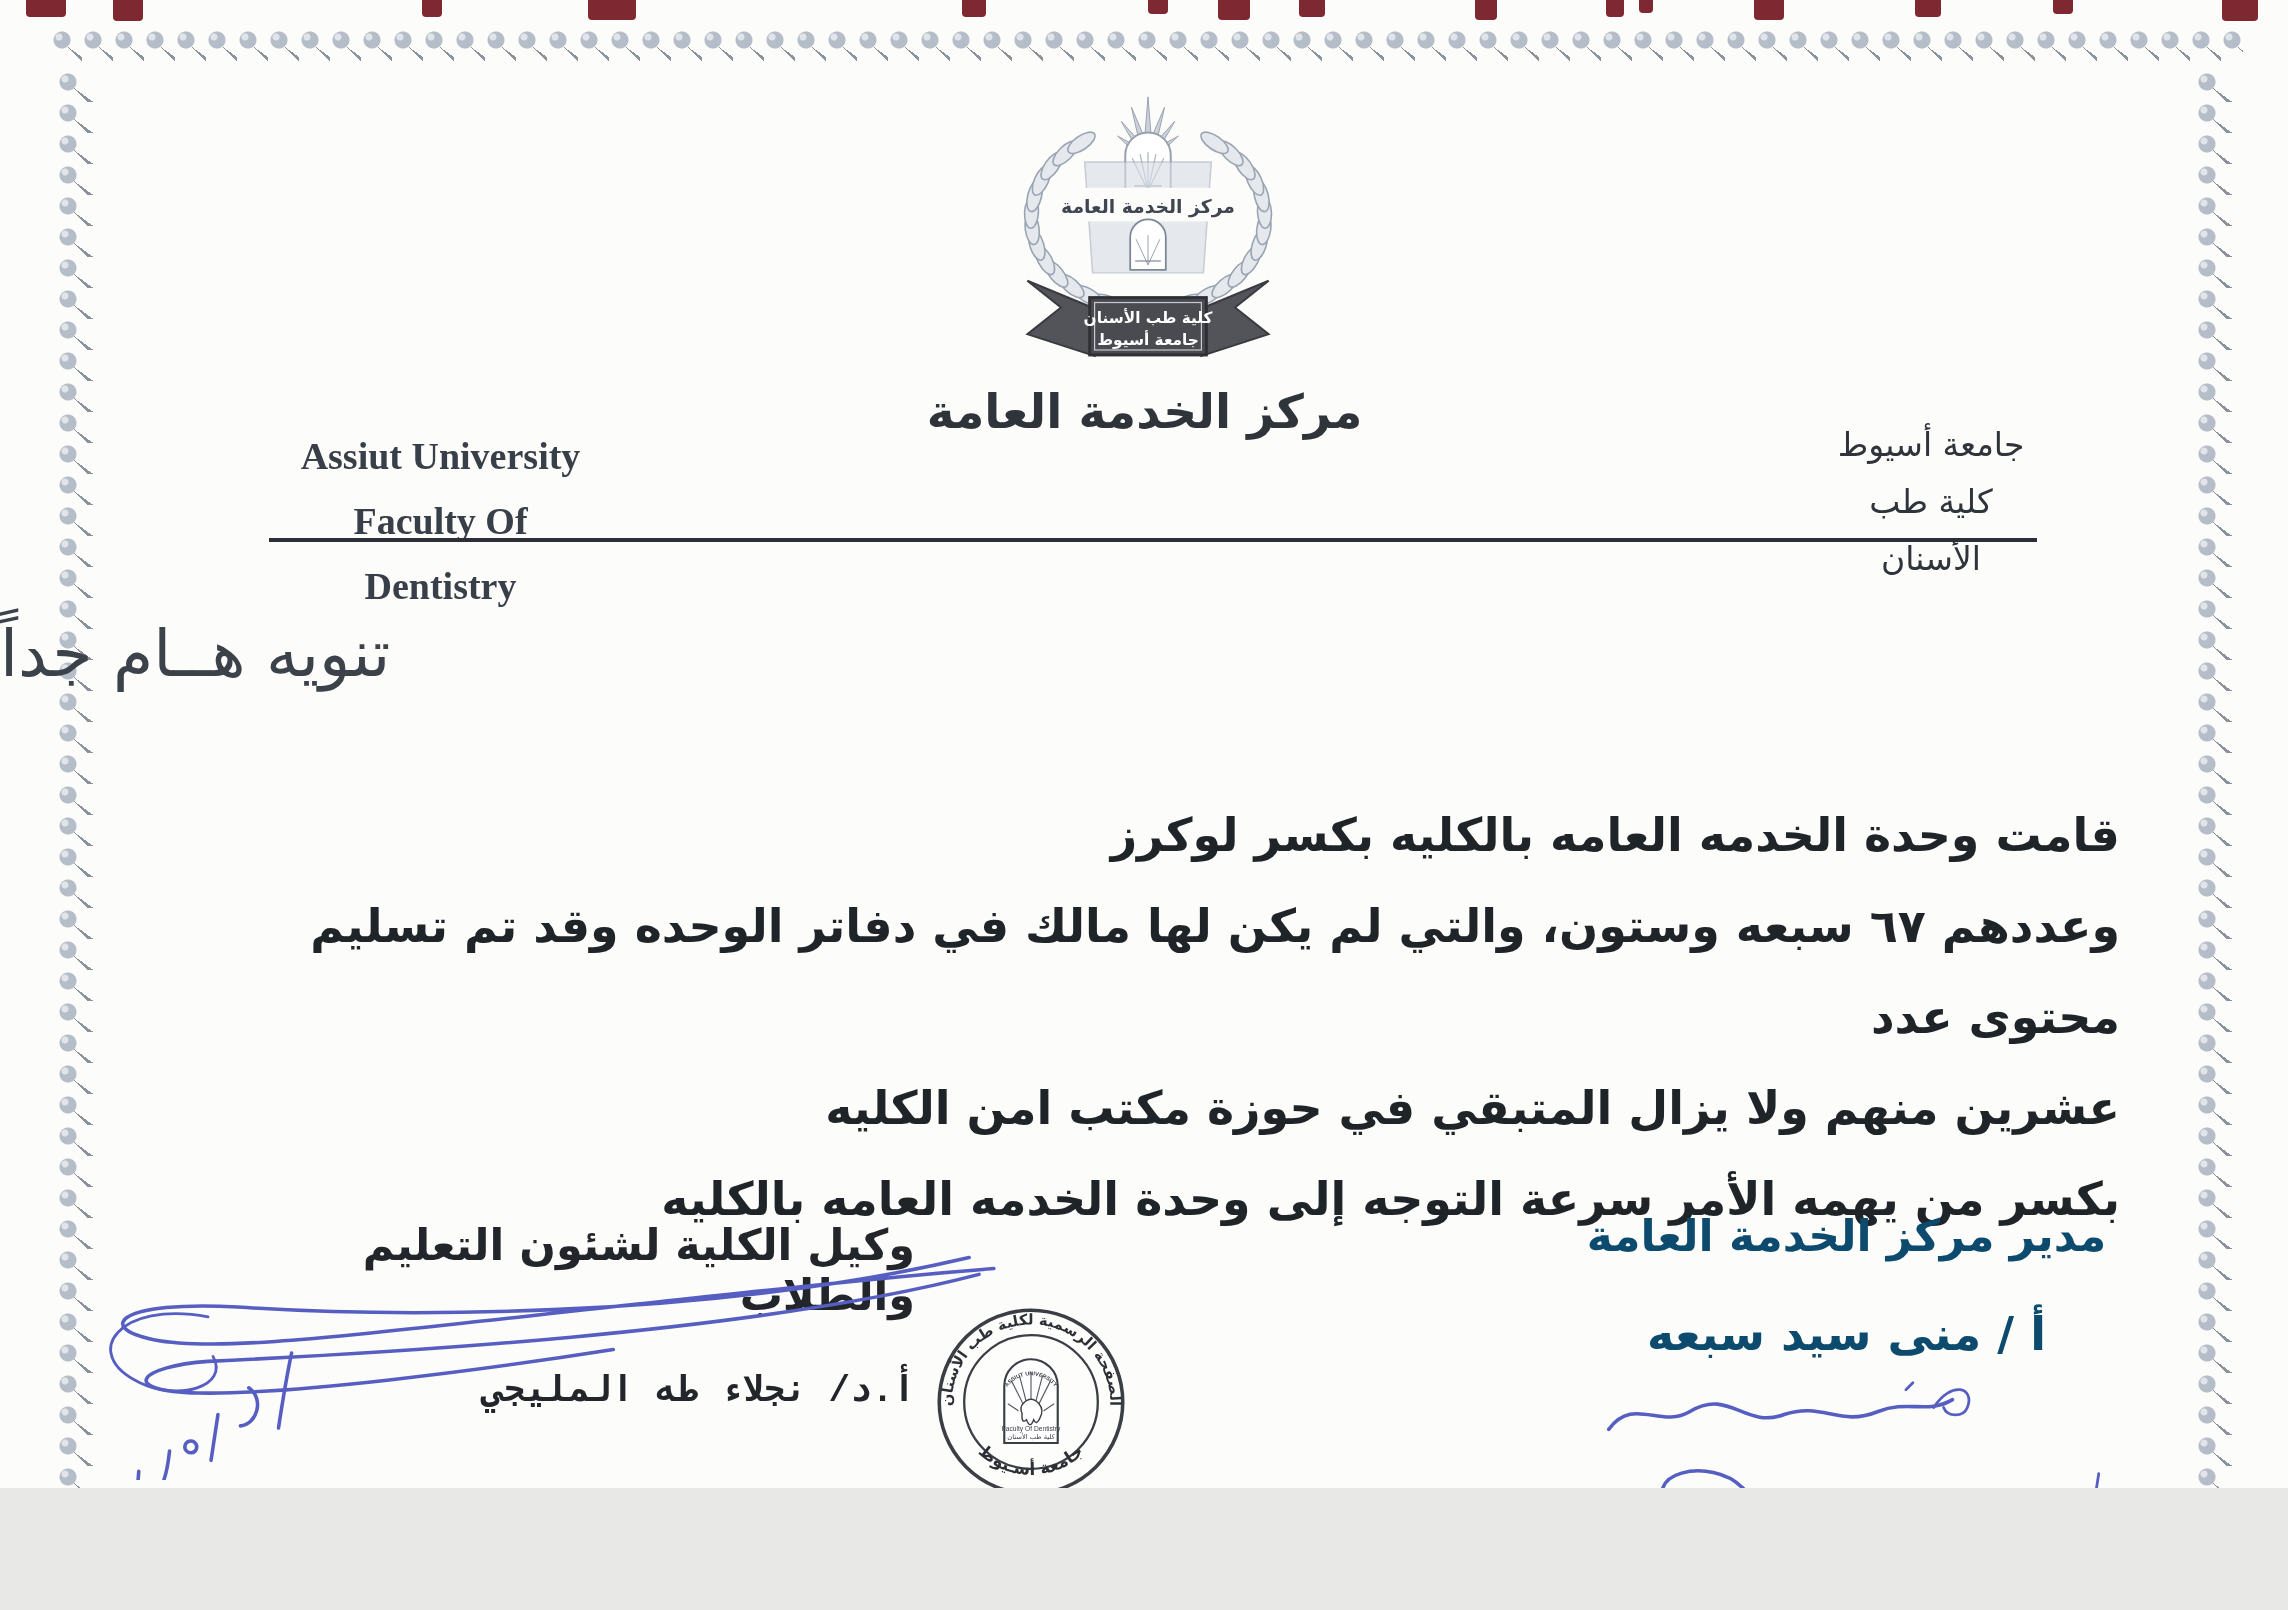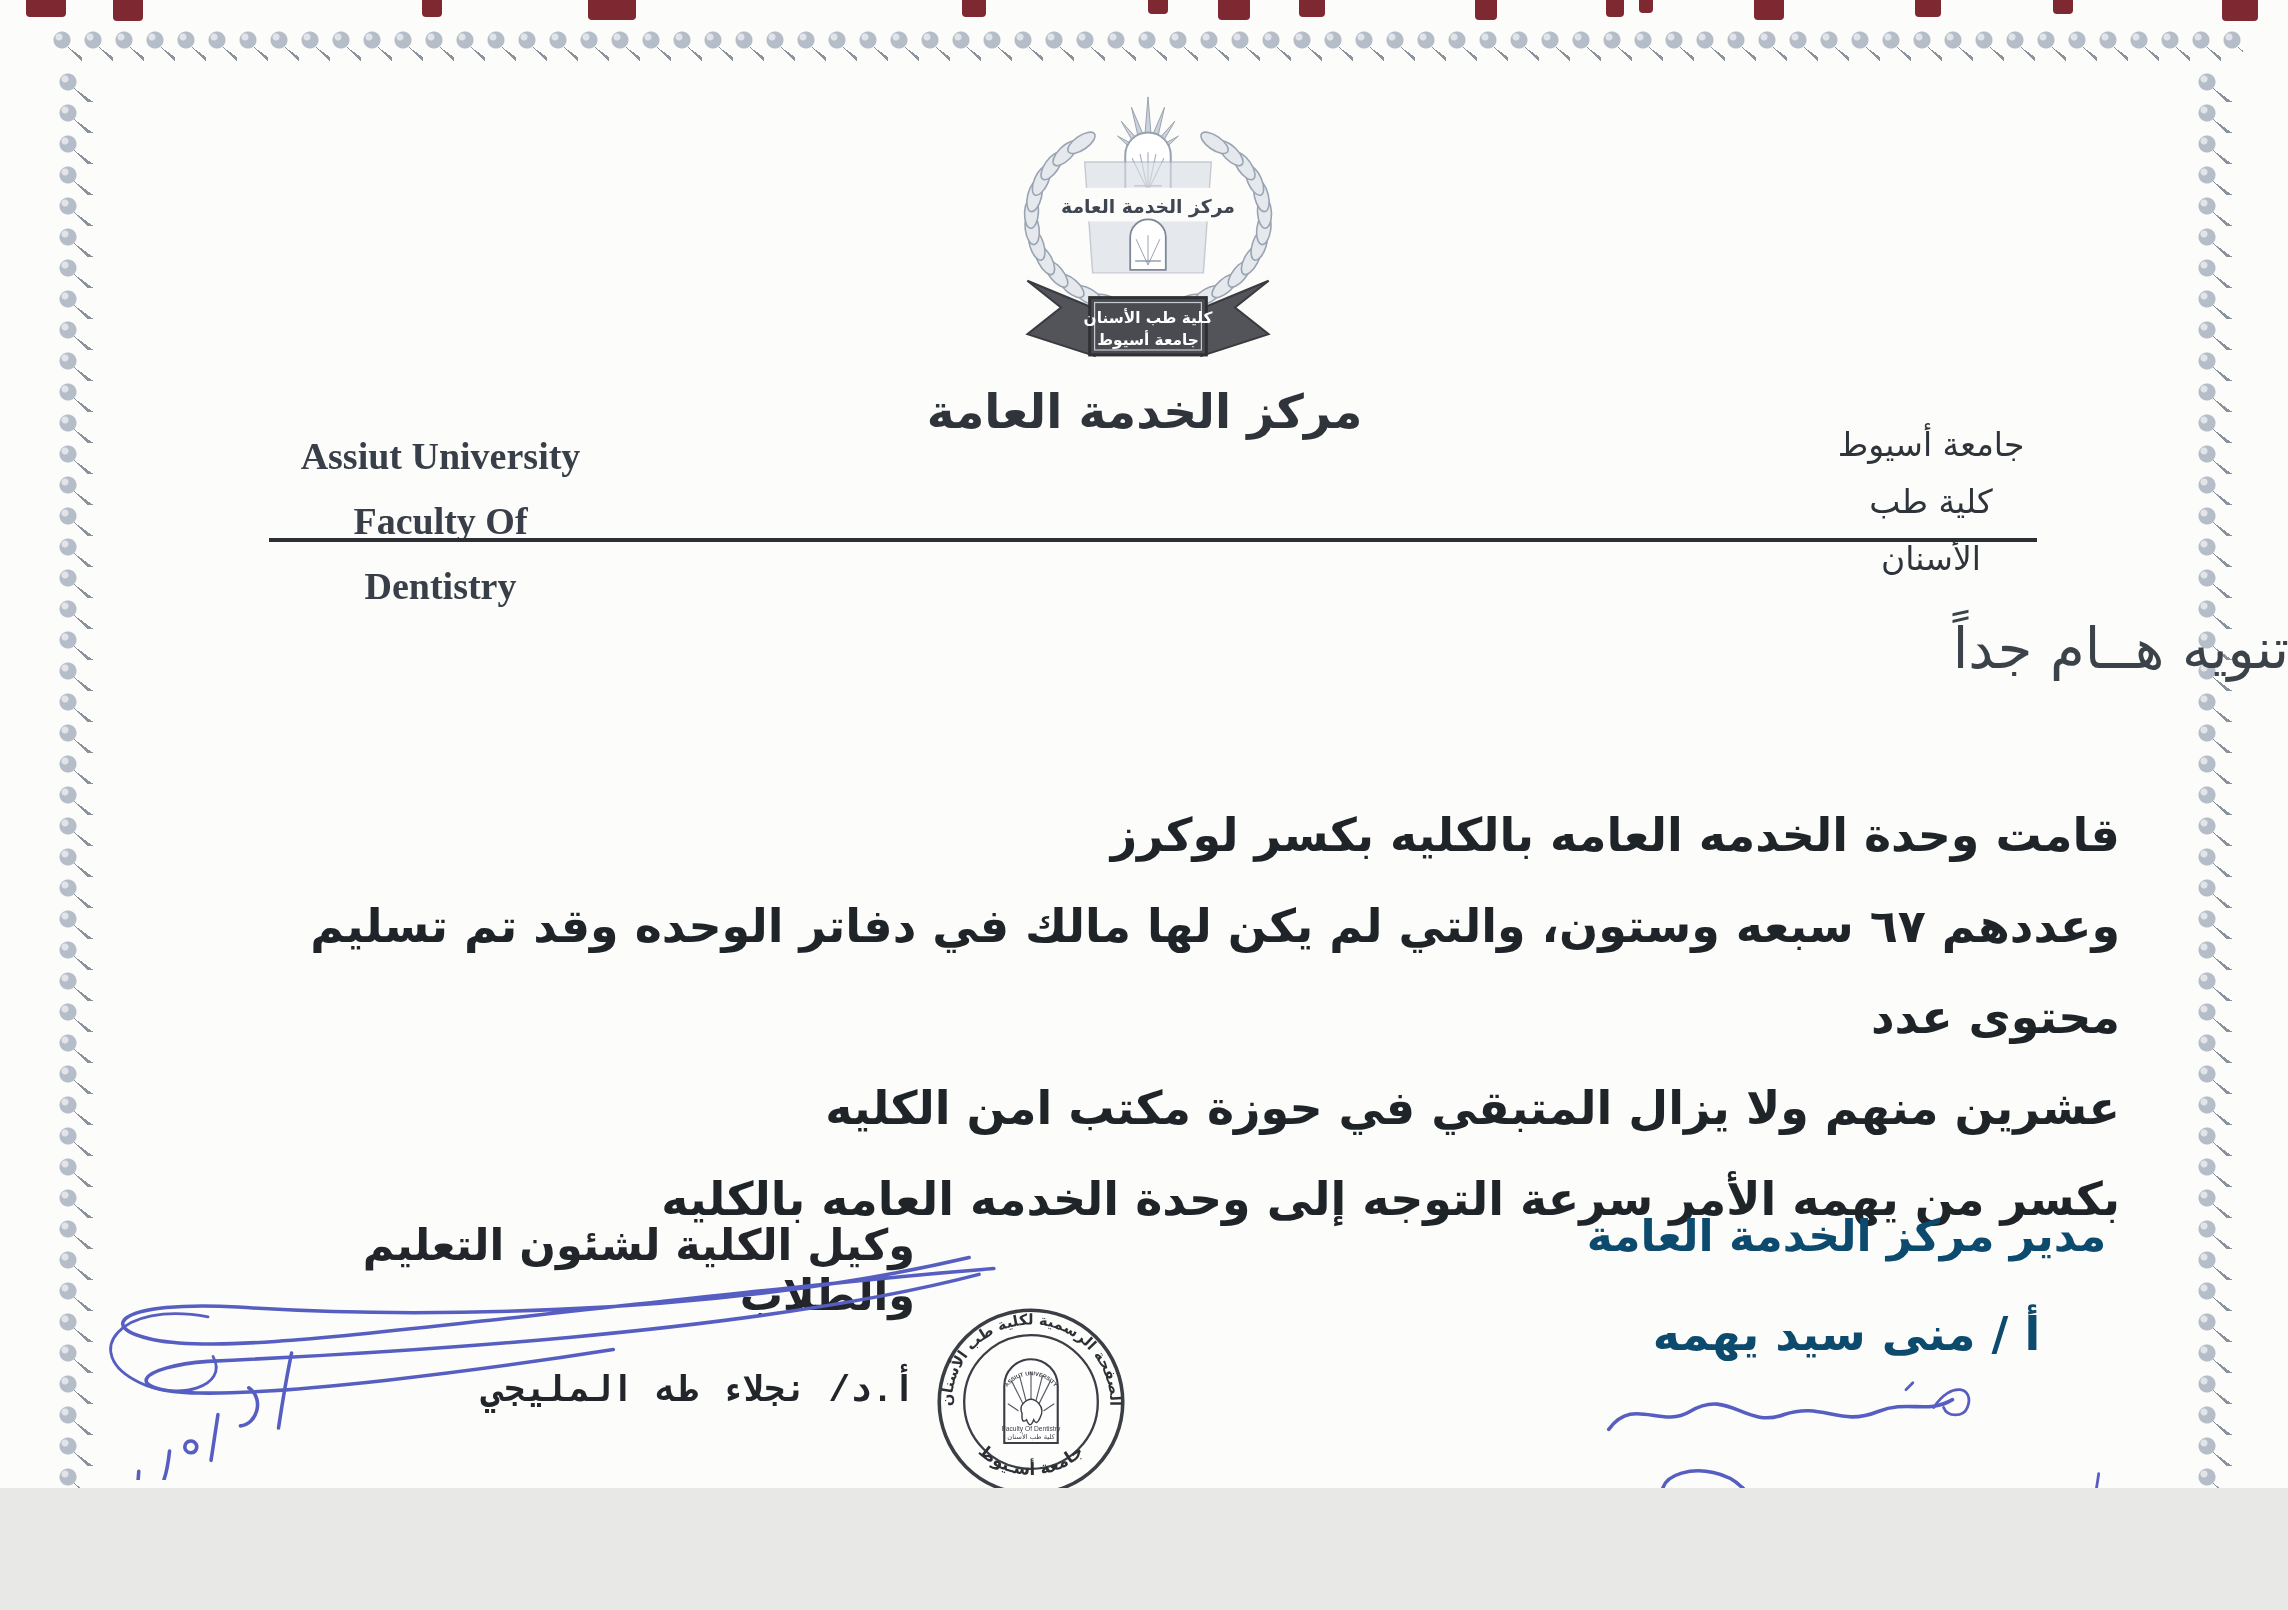--- a/index.html
+++ b/index.html
@@ -36,22 +36,22 @@
   
   .hdr-center{position:absolute;left:0;top:384px;width:2289px;text-align:center;
     font-weight:bold;font-size:47px;color:#2f343b;direction:rtl;}
   .hdr-en{position:absolute;left:287px;top:424px;width:307px;text-align:center;
     font-family:"Liberation Serif",serif;font-weight:bold;font-size:38px;line-height:65px;color:#383f48;}
   .hdr-ar{position:absolute;left:1827px;top:416px;width:208px;text-align:center;
     direction:rtl;font-size:33px;line-height:57px;color:#2f343b;}
   .rule{position:absolute;left:269px;top:538px;width:1768px;height:4px;background:#2c3036;}
 
   
-  .notice-title{position:absolute;left:0;top:616px;width:2289px;text-align:right;
-    direction:rtl;font-size:56px;font-weight:400;color:#3c4249;letter-spacing:1px;}
+  .notice-title{position:absolute;left:0;top:616px;width:2289px;text-align:left;
+    direction:rtl;font-size:65px;font-weight:400;color:#3c4249;letter-spacing:1px;}
   .body-text{position:absolute;left:168px;top:790px;width:1952px;text-align:right;
     direction:rtl;font-size:46px;font-weight:bold;line-height:91px;color:#1f2429;}
 
   
   .sig-right{position:absolute;left:1584px;top:1210px;width:525px;text-align:center;direction:rtl;color:#0c4a6e;}
   .sig-right .t{font-size:44px;font-weight:bold;}
   .sig-right .n{font-size:46px;font-weight:bold;margin-top:46px;}
   .sig-left{position:absolute;left:252px;top:1220px;width:663px;text-align:right;direction:rtl;color:#22262b;}
   .sig-left .t{font-size:43px;font-weight:bold;}
   .sig-left .n{font-size:36px;font-weight:bold;margin-top:48px;font-family:Liberation Mono, monospace;}
@@ -182,21 +182,21 @@
   <div class="notice-title">تنويه هــام جداً</div>
   <div class="body-text">
     <div>قامت وحدة الخدمه العامه بالكليه بكسر لوكرز</div>
     <div>وعددهم ٦٧ سبعه وستون، والتي لم يكن لها مالك في دفاتر الوحده وقد تم تسليم محتوى عدد</div>
     <div>عشرين منهم ولا يزال المتبقي في حوزة مكتب امن الكليه</div>
     <div>بكسر من يهمه الأمر سرعة التوجه إلى وحدة الخدمه العامه بالكليه</div>
   </div>
 
   <div class="sig-right">
     <div class="t">مدير  مركز الخدمة العامة</div>
-    <div class="n">أ / منى سيد يهمه</div>
+    <div class="n">أ / منى سيد سبعه</div>
   </div>
   <svg class="ink" style="left:1579px;top:1358px;" width="426" height="109" viewBox="0 0 430 110">
     <path d="M 30,72 C 55,38 82,72 112,54 C 152,30 167,72 207,57 C 247,44 262,70 302,54 C 332,42 352,57 377,42"></path>
     <path class="thin" d="M 358,50 C 376,22 400,30 392,50 C 388,60 372,60 368,50"></path>
     <path class="thin" d="M 330,32 l 7,-7"></path>
   </svg>
 
   <div class="sig-left">
     <div class="t">وكيل الكلية لشئون التعليم والطلاب</div>
     <div class="n">أ.د/ نجلاء طه المليجي</div>

